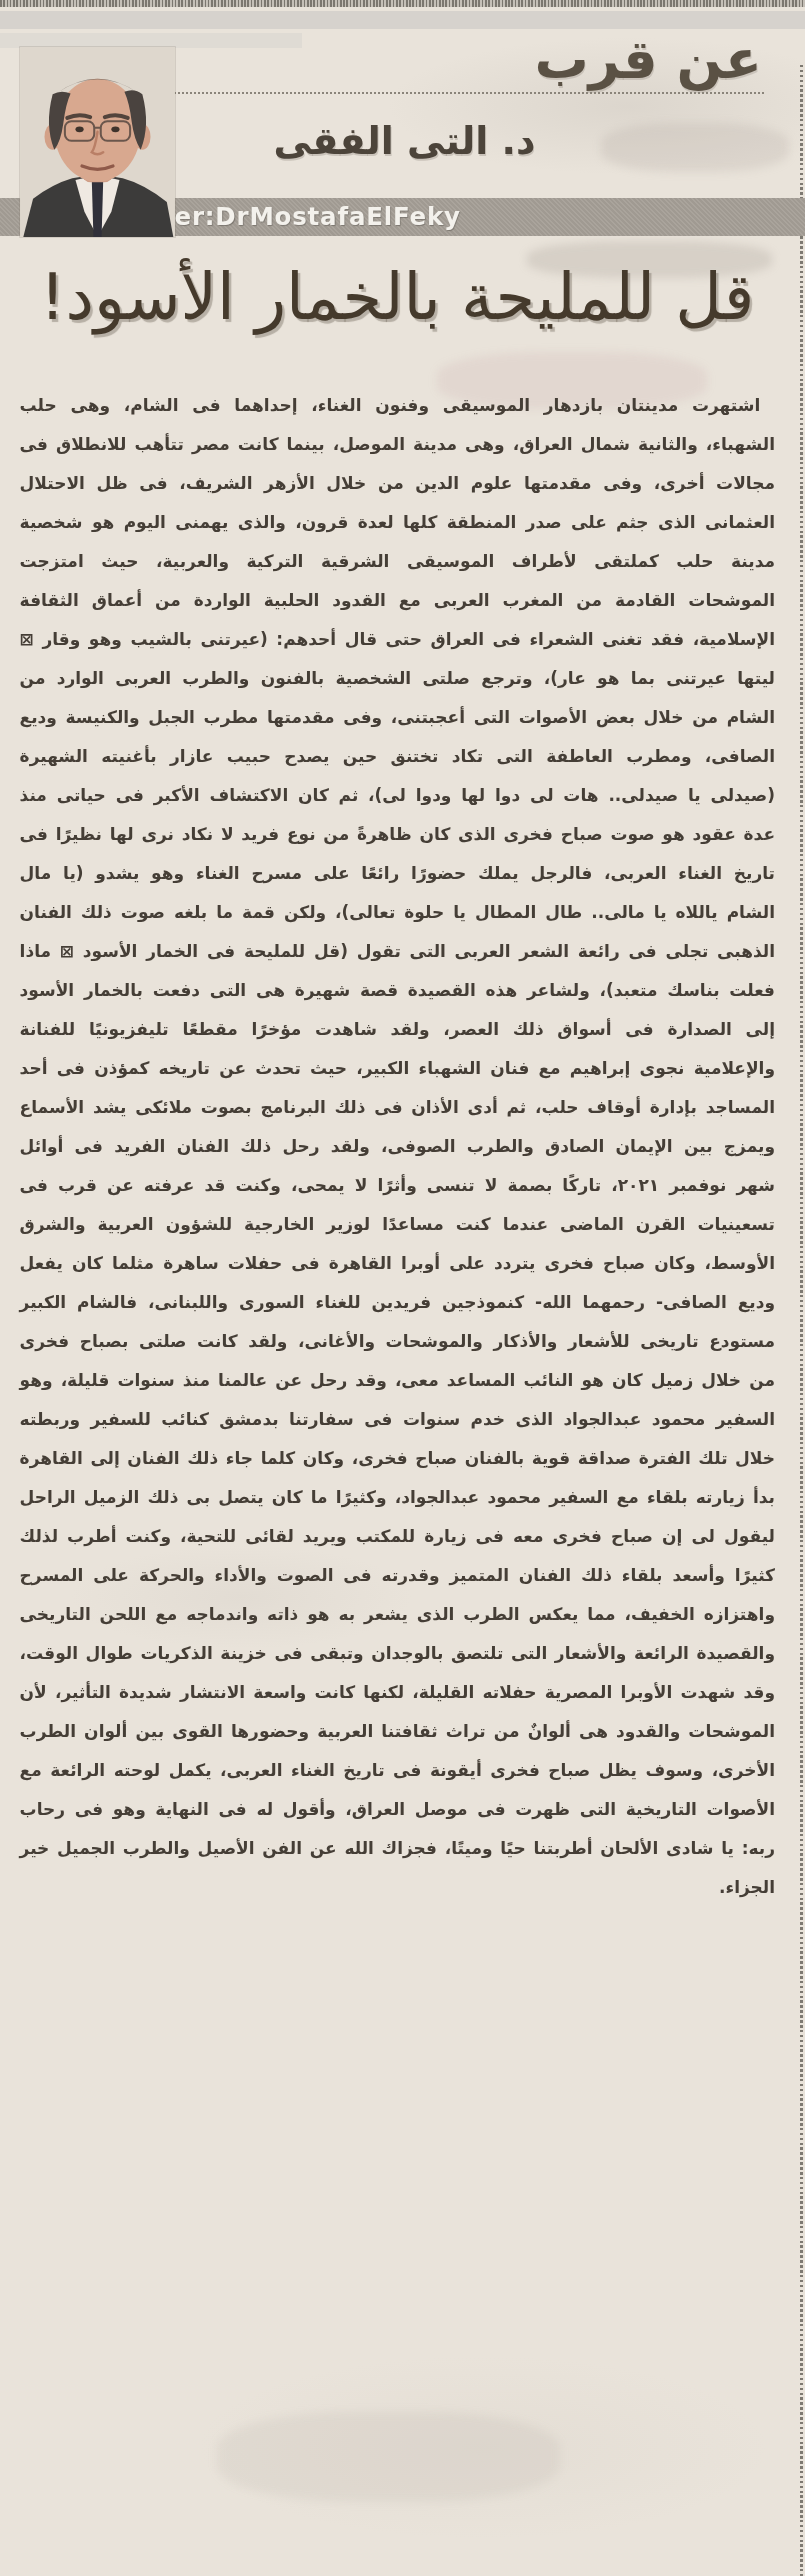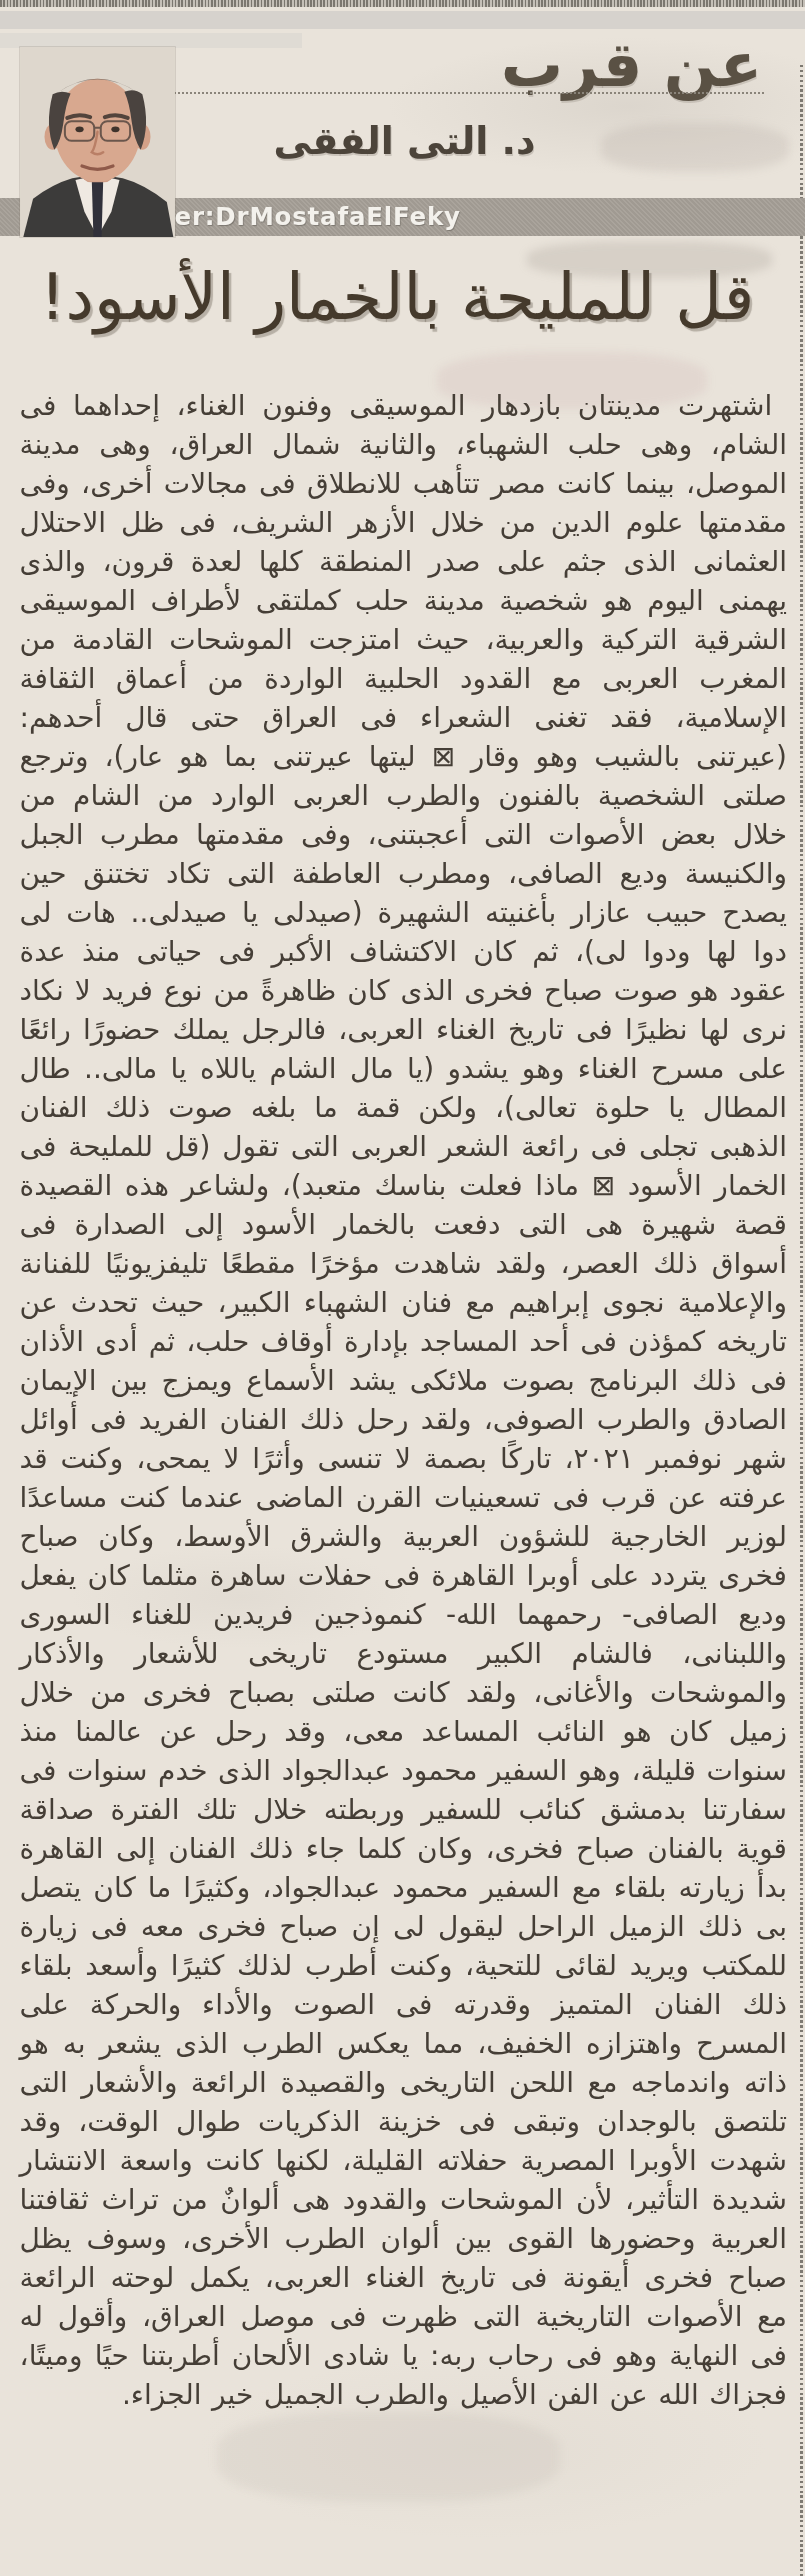--- a/index.html
+++ b/index.html
@@ -37,21 +37,21 @@
   }
   .ghost{position:absolute;filter:blur(4.1px);border-radius:40%;}
   .ghost.g1{top:241px;right:33px;width:245px;height:37px;background:rgba(150,142,132,.22);}
   .ghost.g2{top:352px;right:98px;width:270px;height:57px;background:rgba(185,130,140,.12);}
   .ghost.g3{top:123px;right:16.4px;width:188px;height:49px;background:rgba(160,152,142,.18);}
   .ghost.g4{top:2412px;right:245px;width:343px;height:90px;background:rgba(165,155,146,.12);}
 
   
   .section-title{
     position:absolute;top:28px;right:43px;margin:0;
-    font-size:62px;font-weight:bold;color:#5a5144;
+    font-size:54px;font-weight:bold;color:#5a5144;
     letter-spacing:0.8px;
     text-shadow:0.8px 1.6px 0 rgba(90,80,65,.18);
   }
   .dotted-rule{
     position:absolute;top:92px;right:41px;left:105px;height:0;
     border-top:2.5px dotted #8a847a;
   }
   .author{
     position:absolute;top:119px;left:204px;width:401px;
     text-align:center;
@@ -79,22 +79,22 @@
   
   .headline{
     position:absolute;top:260px;left:0;right:11px;margin:0;
     text-align:center;
     font-size:64px;font-weight:normal;color:#453a2c;
     text-shadow:2.5px 3.3px 0.8px rgba(70,60,48,.30);
   }
 
   
   .body-text{
-    position:absolute;top:386px;right:18px;left:19.6px;
-    font-size:28px;font-weight:normal;color:#453e36;
+    position:absolute;top:386px;right:30px;left:19.6px;
+    font-size:17px;font-weight:bold;color:#453e36;
     line-height:39px;
     text-align:justify;
     text-indent:14.7px;
     word-spacing:1.6px;
   }
 </style>
 </head>
 <body>
 
 <div class="page">

